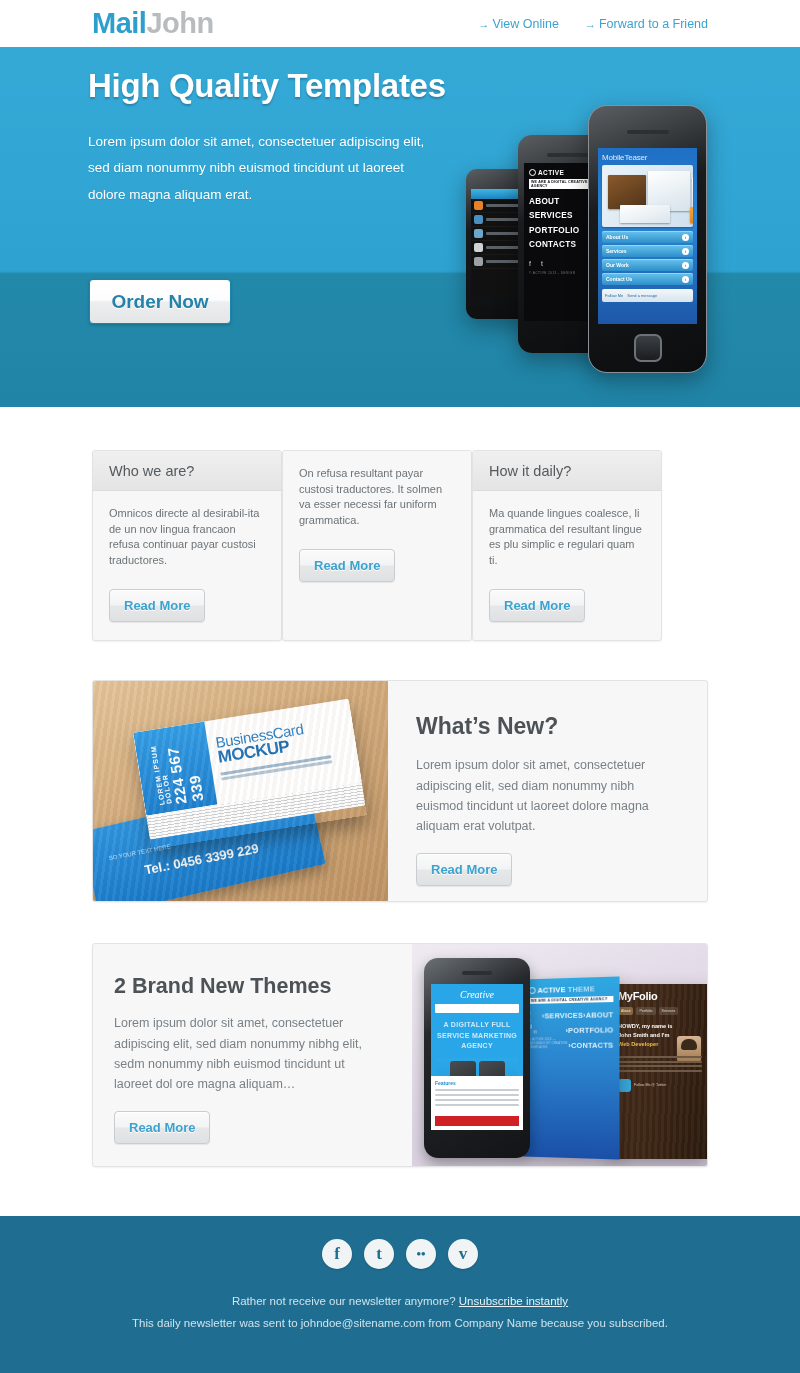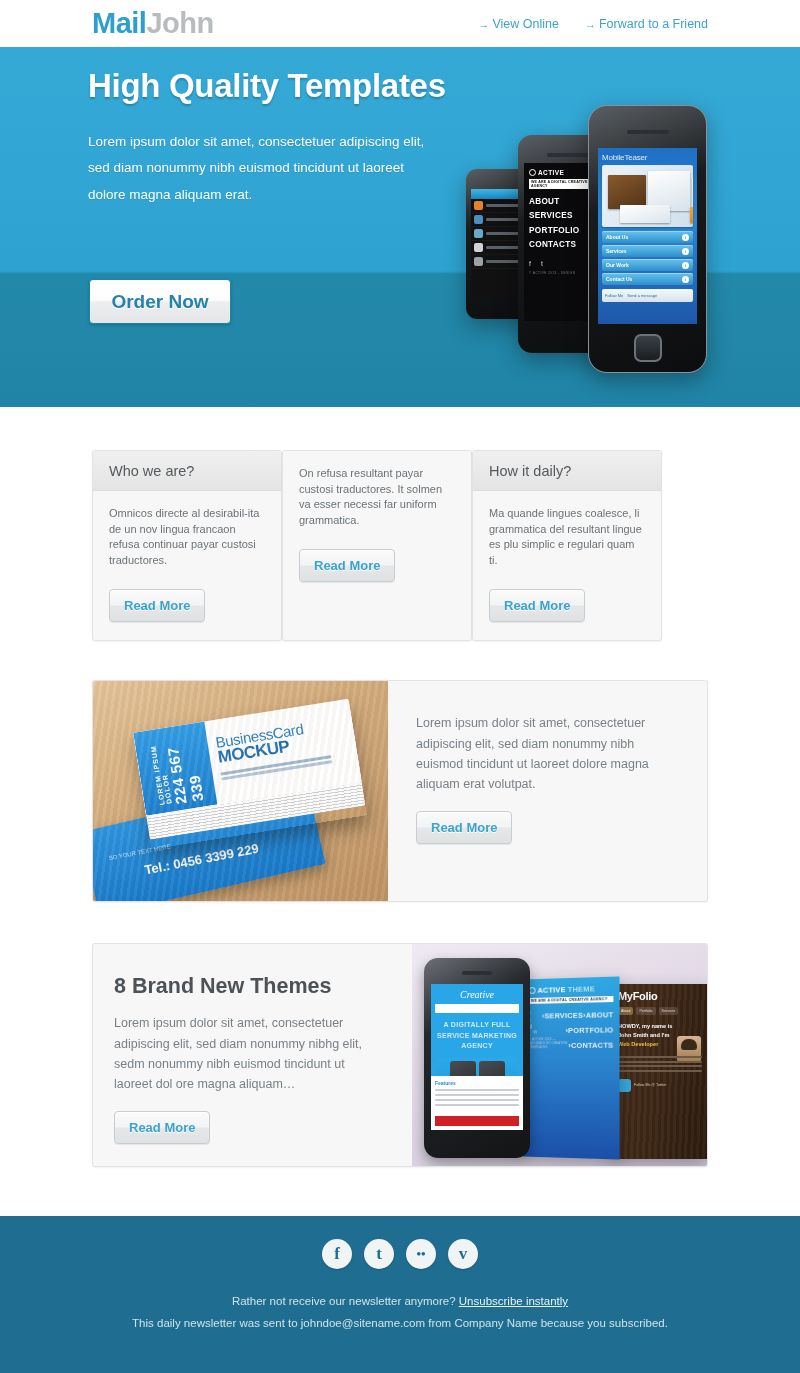--- a/index.html
+++ b/index.html
@@ -388,28 +388,29 @@
             </div>
             <div class="bc-main">
               <div class="t1">BusinessCard</div>
               <div class="t2">MOCKUP</div>
               <div class="t3"></div>
             </div>
           </div>
         </div>
       </div>
       <div class="panel-text">
+        <h2>What’s New?</h2>
         <p>Lorem ipsum dolor sit amet, consectetuer adipiscing elit, sed diam nonummy nibh euismod tincidunt ut laoreet dolore magna aliquam erat volutpat.</p>
         <button class="btn-read">Read More</button>
       </div>
     </div>
 
     <div class="panel panel2">
       <div class="panel-text">
-        <h2>8 Brand New Themes</h2>
+        <h2>2 Brand New Themes</h2>
         <p>Lorem ipsum dolor sit amet, consectetuer adipiscing elit, sed diam nonummy nibhg elit, sedm nonummy nibh euismod tincidunt ut laoreet dol ore magna aliquam…</p>
         <button class="btn-read">Read More</button>
       </div>
       <div class="themes">
 
         <div class="th-panelB">
           <div class="myf">MyFolio</div>
           <div class="tabs">
             <div class="tab act">About</div>
             <div class="tab">Portfolio</div>

